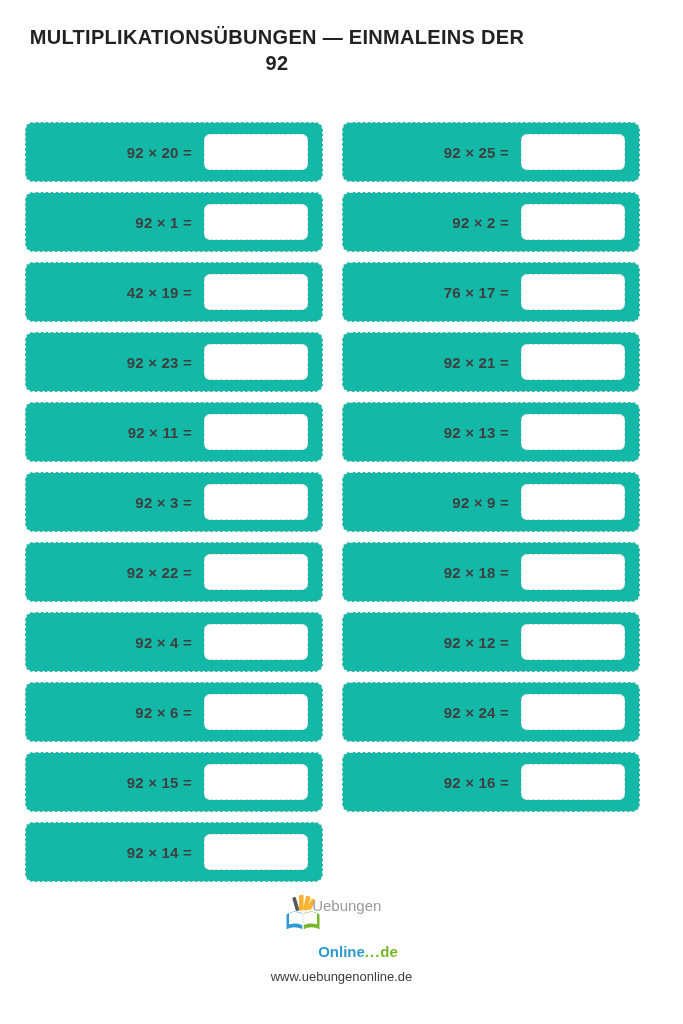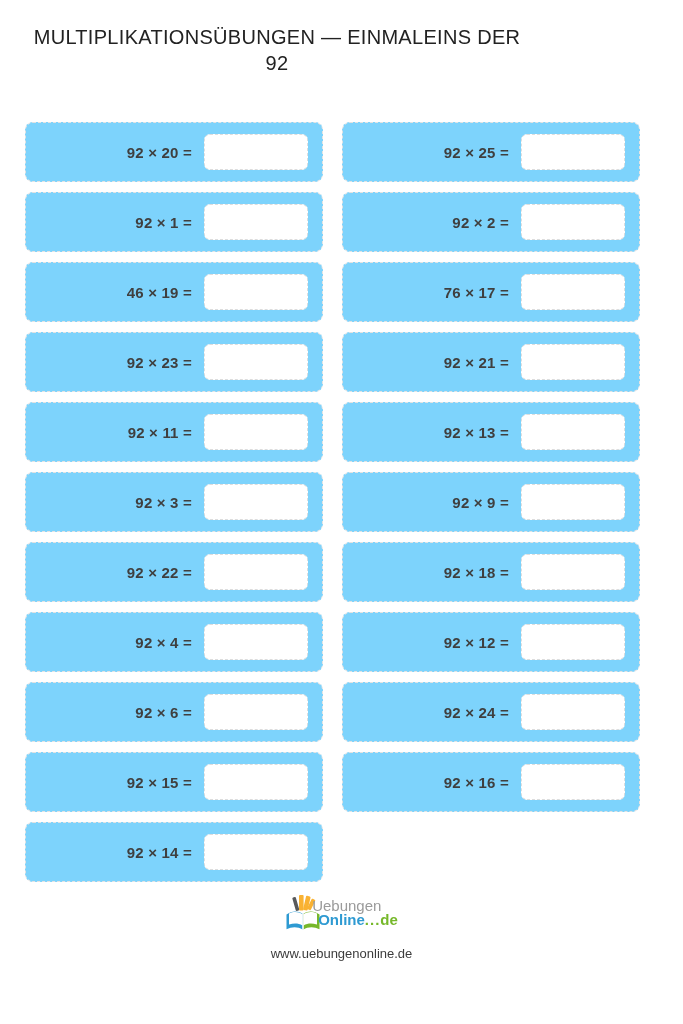--- a/index.html
+++ b/index.html
@@ -9,40 +9,40 @@
     background: #ffffff;
     font-family: "Liberation Sans", sans-serif;
     overflow: hidden;
   }
   h1 {
     margin: 24px 0 0 24px;
     width: 506px;
     text-align: center;
     font-size: 20px;
     line-height: 26px;
-    font-weight: 400;
+    font-weight: 700;
     letter-spacing: 0.3px;
     color: #222222;
   }
   main {
     display: flex;
     margin: 46px 0 0 25px;
     gap: 19px;
   }
   .column {
     display: flex;
     flex-direction: column;
     gap: 10px;
     width: 298px;
   }
   .card {
     height: 60px;
     border: 1px dashed #e3e3e3;
     border-radius: 8px;
-    background: #7dd3fc;
+    background: #14b8a6;
     display: flex;
     align-items: center;
     justify-content: flex-end;
     padding-right: 14px;
     gap: 12px;
   }
   .ex-label {
     font-size: 15px;
     font-weight: 600;
     color: #3f3f3f;
@@ -68,21 +68,21 @@
   .logo {
     display: inline-flex;
     align-items: flex-start;
   }
   .wordmark {
     text-align: left;
     margin: 5px 0 0 -9px;
     line-height: 14px;
   }
   .wm-top { color: #9b9b9b; font-size: 15px; font-weight: 400; display: block; }
-  .wm-bottom { font-size: 15px; font-weight: 700; display: block; margin-left: 6px; }
+  .wm-bottom { font-size: 15px; font-weight: 700; display: block; margin-left: 6px; margin-top: 32px; }
   .wm-online { color: #2e9ad2; }
   .wm-dots { color: #76b82a; letter-spacing: 1px; }
   .wm-de { color: #76b82a; }
   .website {
     margin-top: 10px;
     font-size: 13px;
     color: #3c3c3c;
   }
 </style>
 </head>
@@ -99,21 +99,21 @@
     <span class="ex-label">92 × 20 =</span>
     <input class="ex-input" type="text" style="">
   </div>
 
   <div class="card">
     <span class="ex-label">92 × 1 =</span>
     <input class="ex-input" type="text" style="">
   </div>
 
   <div class="card">
-    <span class="ex-label">46 × 19 =</span>
+    <span class="ex-label">42 × 19 =</span>
     <input class="ex-input" type="text" style="">
   </div>
 
   <div class="card">
     <span class="ex-label">92 × 23 =</span>
     <input class="ex-input" type="text" style="">
   </div>
 
   <div class="card">
     <span class="ex-label">92 × 11 =</span>

